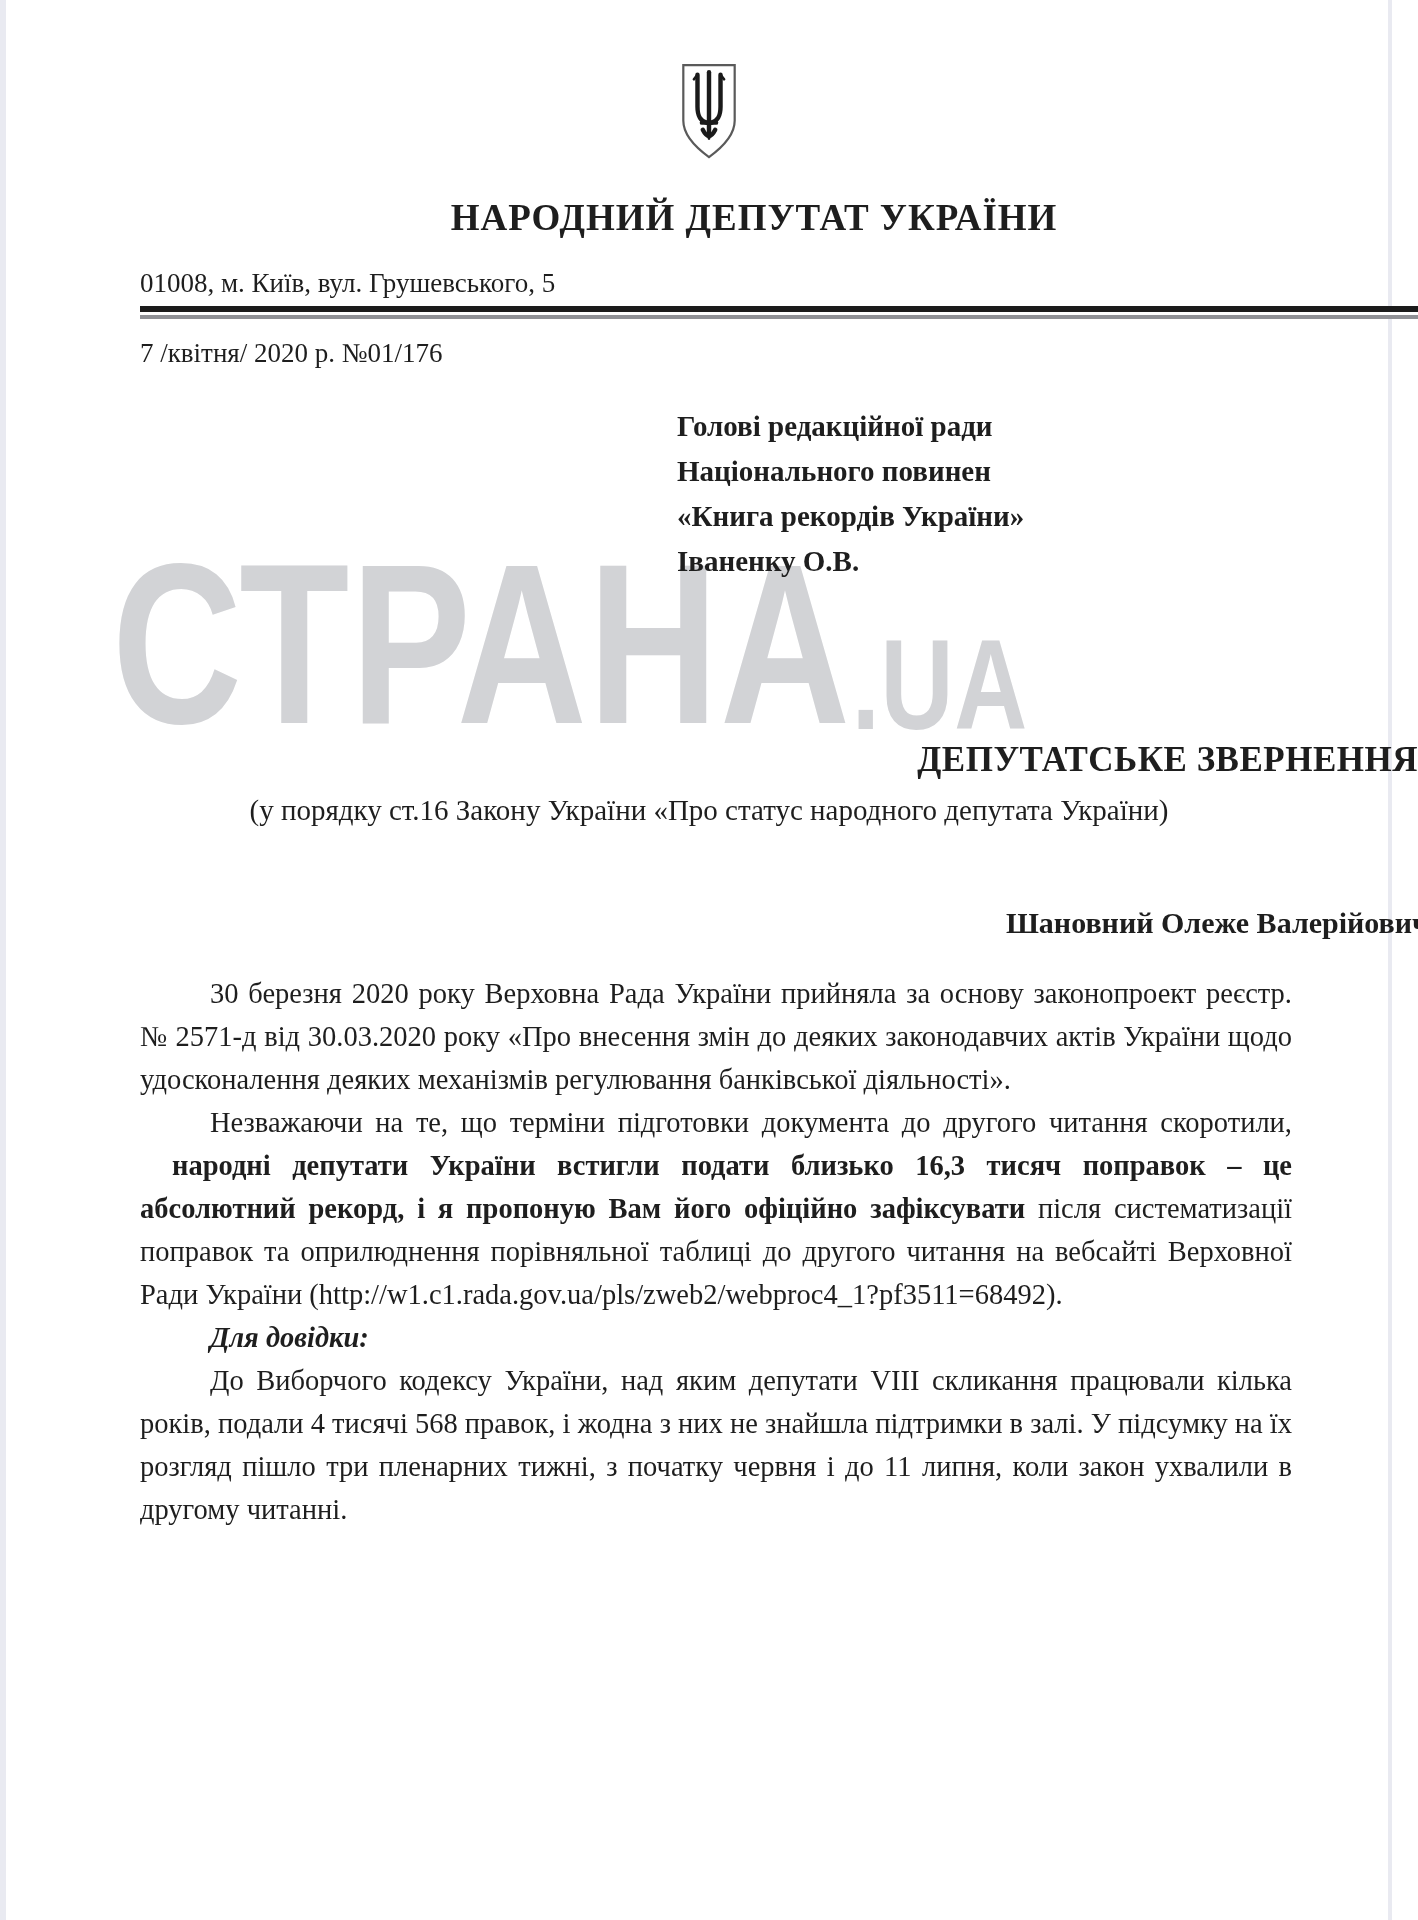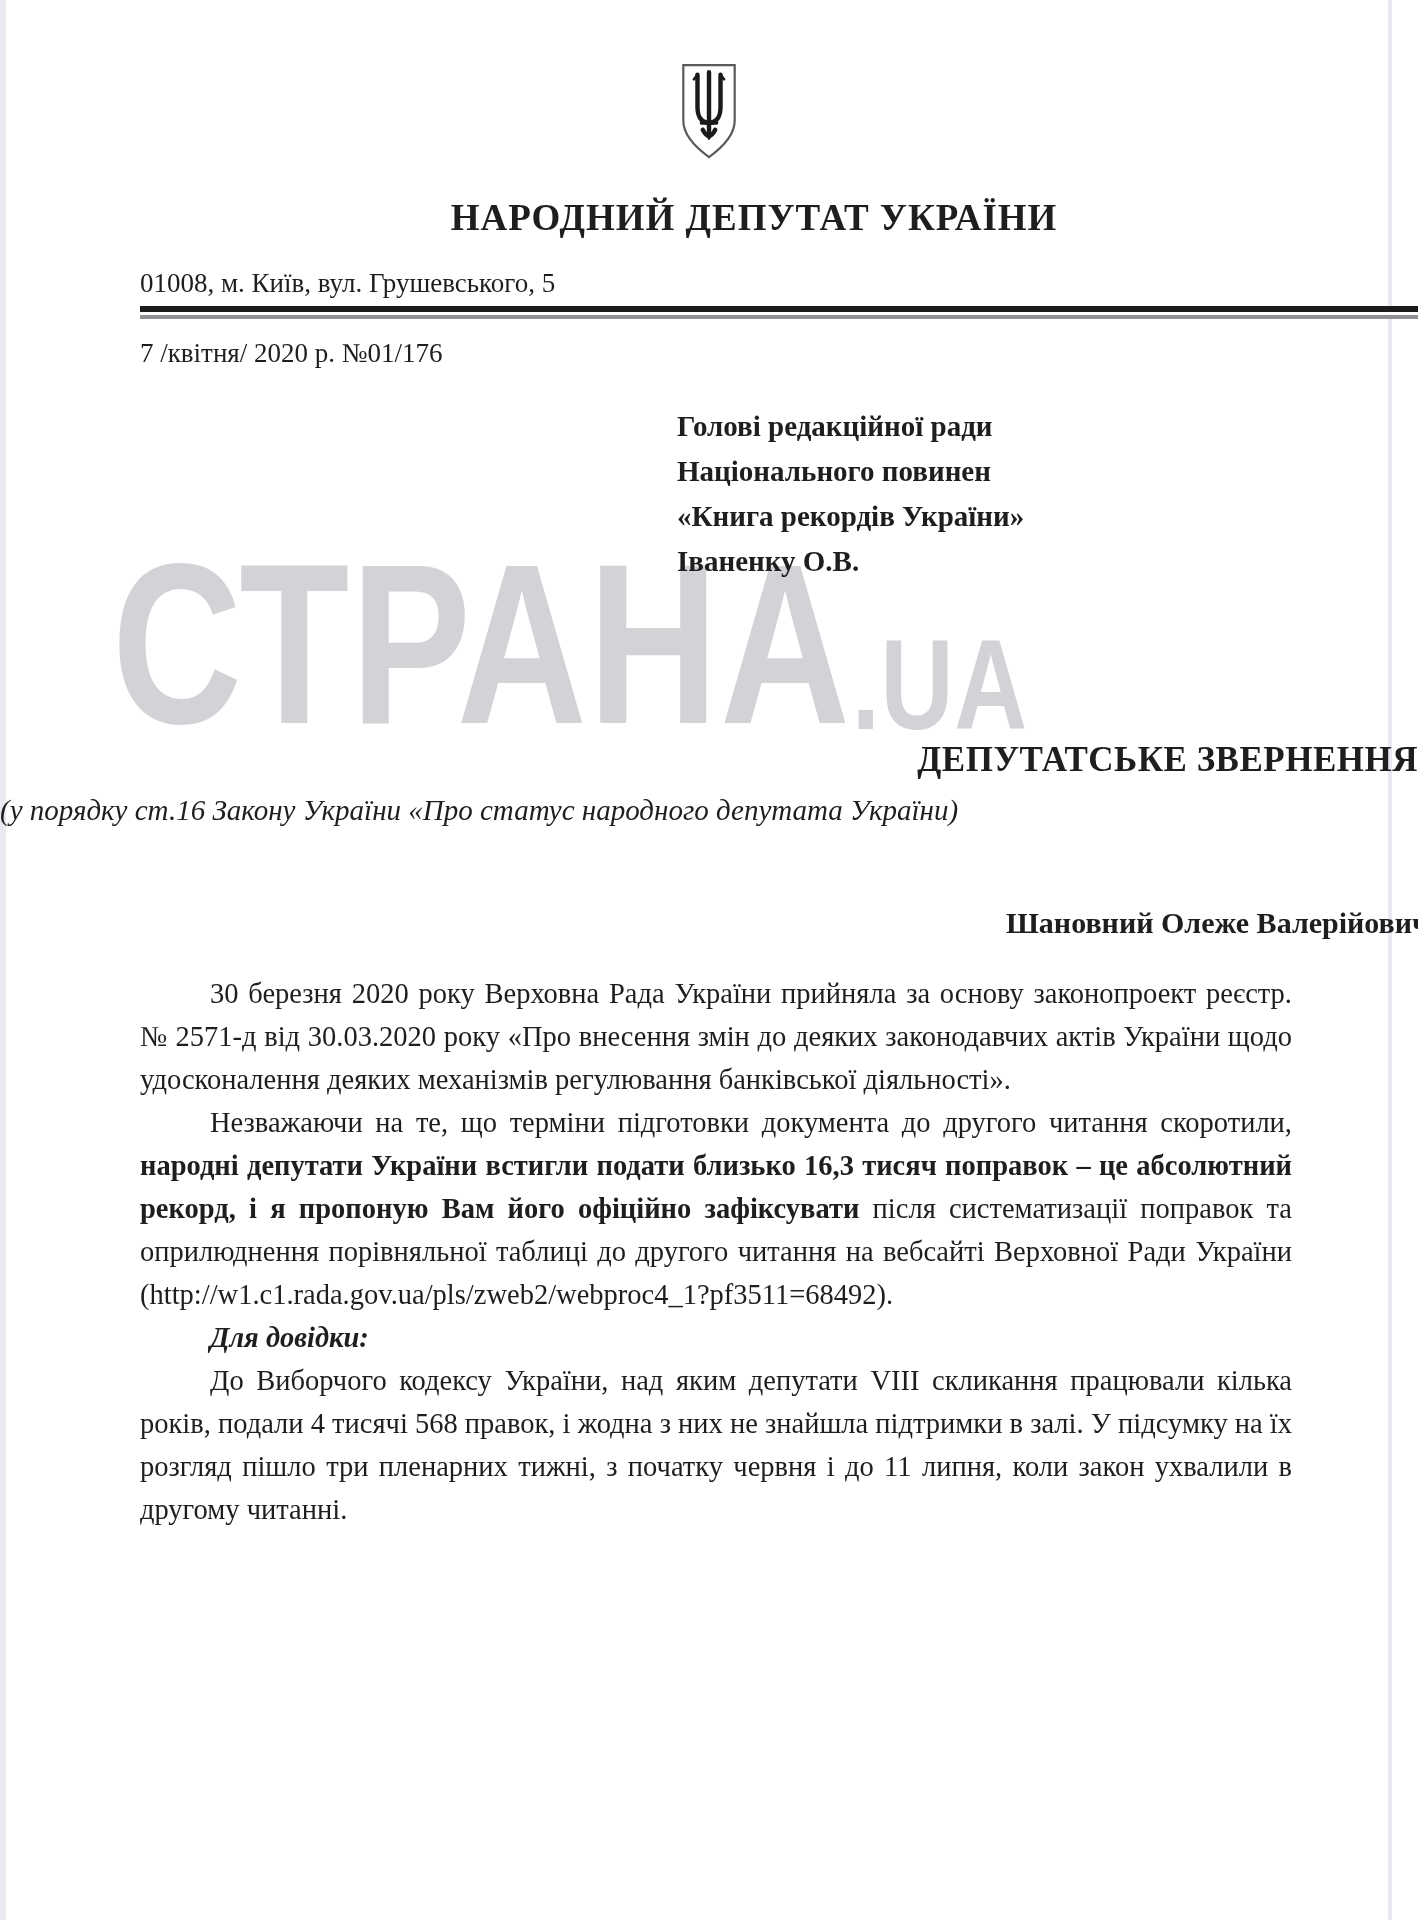--- a/index.html
+++ b/index.html
@@ -52,37 +52,37 @@
   .watermark .wm-main { font-size: 228px; line-height: 0.85; letter-spacing: 2px; }
   .watermark .wm-suffix { font-size: 128px; line-height: 0.9; letter-spacing: 1px; }
 
   .doc-heading {
     position: absolute; top: 740px; left: 0; width: 100%;
     text-align: right; font-weight: bold; font-size: 35px; letter-spacing: 0.5px;
     z-index: 1;
   }
   .doc-subheading {
     position: absolute; top: 794px; left: 0; width: 100%;
-    font-style: italic; font-size: 29px;
+    text-align: center; font-size: 29px;
     z-index: 1;
   }
   .salutation {
     position: absolute; top: 906px; left: 16px; width: 100%;
     text-align: right; font-weight: bold; font-size: 30px;
     z-index: 1;
     padding-left: 20px;
   }
   .body-text {
     position: absolute; top: 972px; left: 140px; width: 1152px;
     font-size: 28.5px; line-height: 43px;
     text-align: justify;
     z-index: 1;
   }
   .body-text p { margin: 0; text-indent: 70px; }
-  .body-text .b { font-weight: bold; }
+  .body-text .b { font-weight: bold; margin-left: 32px; }
   .ref-label { font-weight: bold; font-style: italic; }
 </style>
 </head>
 <body>
 
 <div class="page">
 
   <div class="edge edge-left"></div>
   <div class="edge edge-right"></div>
 

